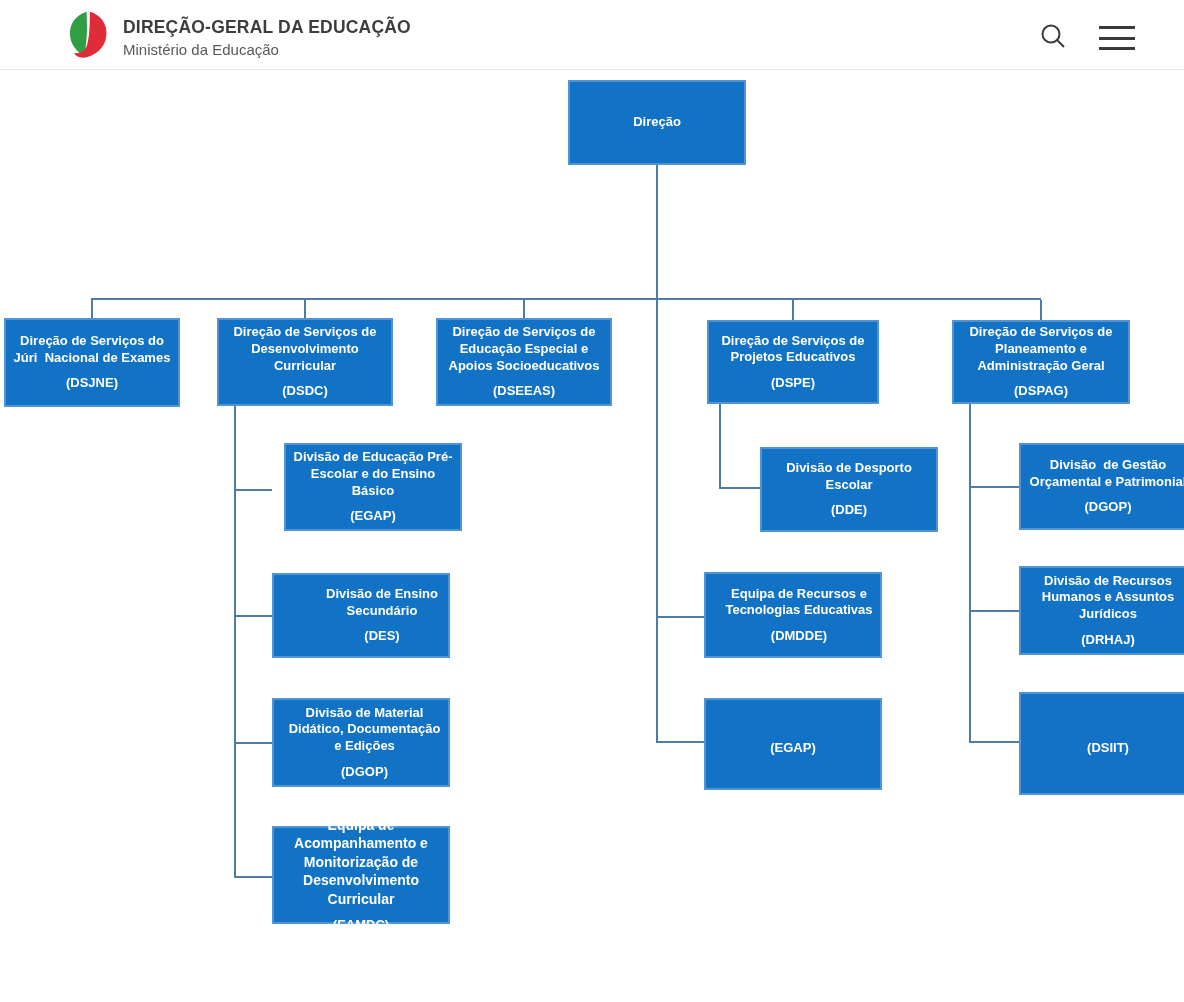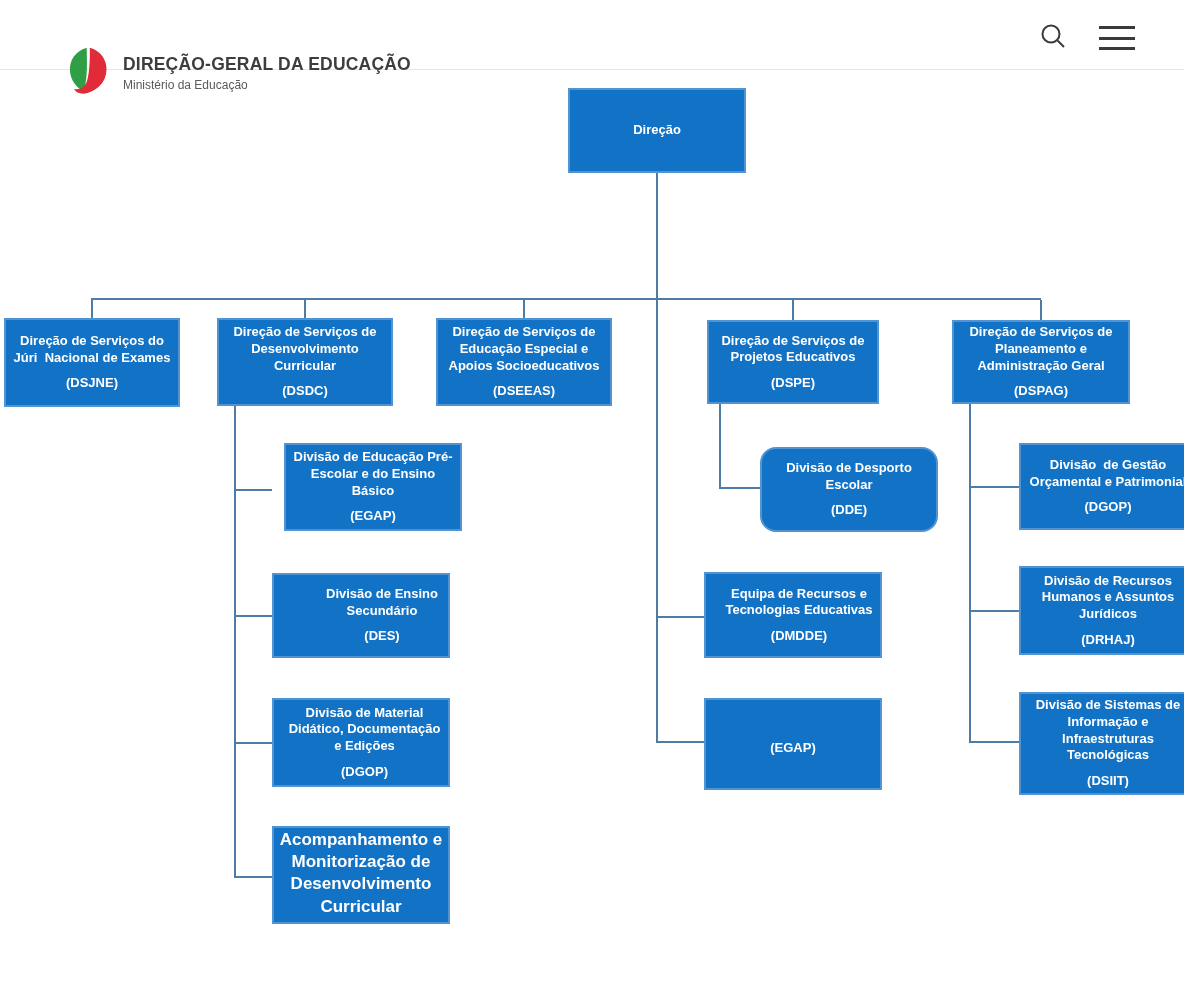--- a/index.html
+++ b/index.html
@@ -3,39 +3,39 @@
 <meta charset="utf-8">
 <style>
   * { margin:0; padding:0; box-sizing:border-box; }
   html,body { background:#ffffff; font-family:"Liberation Sans", sans-serif; }
 
   #stage { position:relative; width:1184px; height:1002px; background:#fff; overflow:hidden; }
 
   
   .header { position:absolute; left:0; top:0; width:1184px; height:70px;
             background:#fff; border-bottom:1px solid #e6e6e6; }
-  .brand  { position:absolute; left:66px; top:10px; display:flex; align-items:center; gap:13px; cursor:pointer;margin-top:36px; }
+  .brand  { position:absolute; left:66px; top:10px; display:flex; align-items:center; gap:13px; cursor:pointer; }
   .brand-text { display:flex; flex-direction:column; }
   .title    { font-size:17.5px; font-weight:bold; color:var(--header-text,#3d3d3d); letter-spacing:.2px; }
-  .subtitle { font-size:12px; color:var(--header-subtext,#595959); margin-top:3px; }
+  .subtitle { font-size:15px; color:var(--header-subtext,#595959); margin-top:3px; }
   .iconbtn  { position:absolute; cursor:pointer; background:none; border:none; }
   .search-btn { left:1039px; top:22px; width:28px; height:28px; }
   .menu-btn   { left:1099px; top:26px; width:36px; height:24px; display:flex; flex-direction:column; justify-content:space-between; }
   .menu-btn .bar { width:36px; height:3px; background:#3a3a3a; }
 
   
   .node { position:absolute; background:var(--box-fill,#1273c6);
           border:2px solid var(--box-border,#5094d4);
           color:var(--box-text,#ffffff);
           display:flex; flex-direction:column; align-items:center; justify-content:center;
           text-align:center; font-weight:bold; font-size:13px; line-height:1.28; padding:2px; }
   .node-name { white-space:pre-wrap; }
   .node-acronym { margin-top:9px; }
   .node-acronym:empty { display:none; }
-  .node.small .node-name { font-size:17px; line-height:1.32; }
+  .node.small .node-name { font-size:14px; line-height:1.32; }
 
   .cl { position:absolute; background:var(--line,#4f7ca5); }
 </style>
 </head>
 <body>
 
 <div id="stage">
 
   <div class="header">
     <div class="brand">
@@ -86,21 +86,21 @@
   <div class="cl" style="left:234px; top:876px; width:38px; height:2px;"></div>
 
   <div class="cl" style="left:719px; top:404px; width:2px;  height:85px;"></div>
   <div class="cl" style="left:719px; top:487px; width:41px; height:2px;"></div>
 
   <div class="cl" style="left:969px; top:404px; width:2px;  height:339px;"></div>
   <div class="cl" style="left:969px; top:486px; width:50px; height:2px;"></div>
   <div class="cl" style="left:969px; top:610px; width:50px; height:2px;"></div>
   <div class="cl" style="left:969px; top:741px; width:50px; height:2px;"></div>
 
-  <div class="node" style="left:568px; top:88px; width:178px; height:85px;">
+  <div class="node" style="left:568px; top:80px; width:178px; height:85px;">
     <div class="node-name">Direção</div>
 
   </div>
 
   <div class="node" style="left:4px; top:318px; width:176px; height:89px;">
     <div class="node-name">Direção de Serviços do
 Júri  Nacional de Exames</div>
     <div class="node-acronym">(DSJNE)</div>
   </div>
 
@@ -152,21 +152,21 @@
   </div>
 
   <div class="node small" style="left:272px; top:826px; width:178px; height:98px;">
     <div class="node-name">Equipa de
 Acompanhamento e
 Monitorização de
 Desenvolvimento Curricular</div>
     <div class="node-acronym">(EAMDC)</div>
   </div>
 
-  <div class="node" style="left:760px; top:447px; width:178px; height:85px;border-radius:16px;">
+  <div class="node" style="left:760px; top:447px; width:178px; height:85px;">
     <div class="node-name">Divisão de Desporto
 Escolar</div>
     <div class="node-acronym">(DDE)</div>
   </div>
 
   <div class="node" style="left:704px; top:572px; width:178px; height:86px;padding-left:14px;">
     <div class="node-name">Equipa de Recursos e
 Tecnologias Educativas</div>
     <div class="node-acronym">(DMDDE)</div>
   </div>
@@ -182,20 +182,16 @@
   </div>
 
   <div class="node" style="left:1019px; top:566px; width:178px; height:89px;">
     <div class="node-name">Divisão de Recursos
 Humanos e Assuntos
 Jurídicos</div>
     <div class="node-acronym">(DRHAJ)</div>
   </div>
 
   <div class="node" style="left:1019px; top:692px; width:178px; height:103px;">
-    <div class="node-name">Divisão de Sistemas de
-Informação e
-Infraestruturas
-Tecnológicas</div>
     <div class="node-acronym">(DSIIT)</div>
   </div>
 
 </div>
 
 </body></html>

